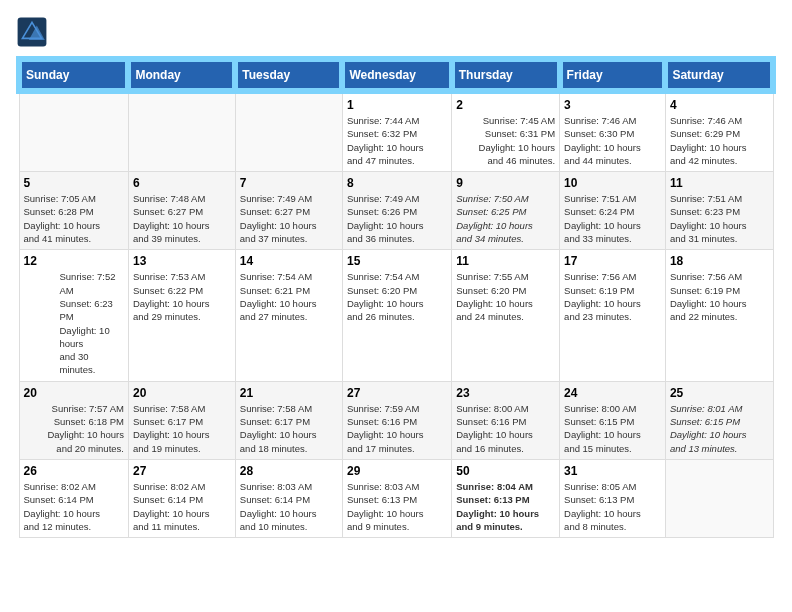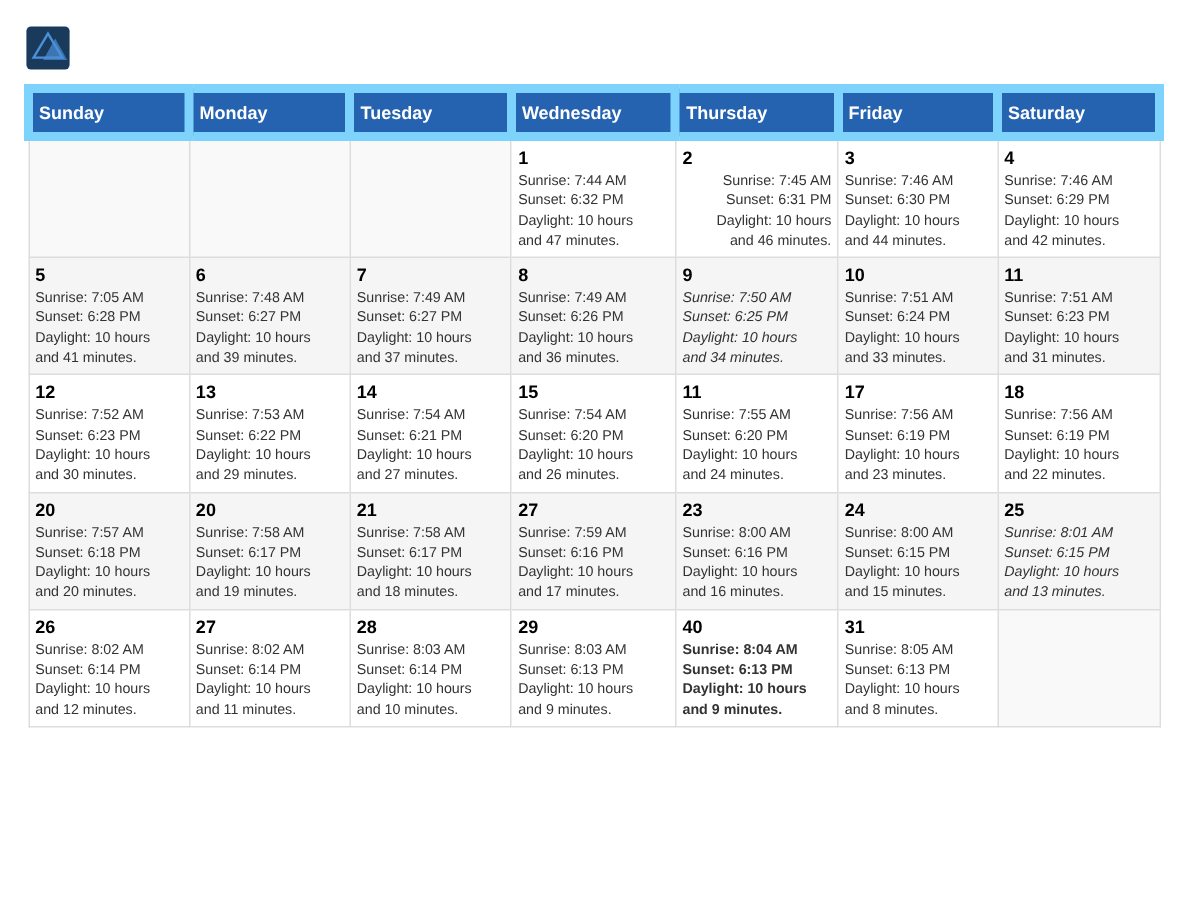--- a/index.html
+++ b/index.html
@@ -205,21 +205,21 @@
           <div class="day-number">11</div>
           <div class="day-info" style="white-space: pre-line;">Sunrise: 7:51 AM
 Sunset: 6:23 PM
 Daylight: 10 hours
 and 31 minutes.</div>
         </td>
       </tr>
       <tr>
         <td>
           <div class="day-number">12</div>
-          <div class="day-info" style="white-space: pre-line;">Sunrise: 7:52 AM
+          <div class="day-info" style="white-space: pre-line; margin-left: 36px;">Sunrise: 7:52 AM
 Sunset: 6:23 PM
 Daylight: 10 hours
 and 30 minutes.</div>
         </td>
         <td>
           <div class="day-number">13</div>
           <div class="day-info" style="white-space: pre-line;">Sunrise: 7:53 AM
 Sunset: 6:22 PM
 Daylight: 10 hours
 and 29 minutes.</div>
@@ -256,21 +256,21 @@
           <div class="day-number">18</div>
           <div class="day-info" style="white-space: pre-line;">Sunrise: 7:56 AM
 Sunset: 6:19 PM
 Daylight: 10 hours
 and 22 minutes.</div>
         </td>
       </tr>
       <tr>
         <td>
           <div class="day-number">20</div>
-          <div class="day-info" style="white-space: pre-line;">Sunrise: 7:57 AM
+          <div class="day-info" style="white-space: pre-line; text-align: right;">Sunrise: 7:57 AM
 Sunset: 6:18 PM
 Daylight: 10 hours
 and 20 minutes.</div>
         </td>
         <td>
           <div class="day-number">20</div>
           <div class="day-info" style="white-space: pre-line;">Sunrise: 7:58 AM
 Sunset: 6:17 PM
 Daylight: 10 hours
 and 19 minutes.</div>
@@ -334,21 +334,21 @@
 and 10 minutes.</div>
         </td>
         <td>
           <div class="day-number">29</div>
           <div class="day-info" style="white-space: pre-line;">Sunrise: 8:03 AM
 Sunset: 6:13 PM
 Daylight: 10 hours
 and 9 minutes.</div>
         </td>
         <td>
-          <div class="day-number">40</div>
+          <div class="day-number">50</div>
           <div class="day-info" style="white-space: pre-line; font-weight: bold;">Sunrise: 8:04 AM
 Sunset: 6:13 PM
 Daylight: 10 hours
 and 9 minutes.</div>
         </td>
         <td>
           <div class="day-number">31</div>
           <div class="day-info" style="white-space: pre-line;">Sunrise: 8:05 AM
 Sunset: 6:13 PM
 Daylight: 10 hours

